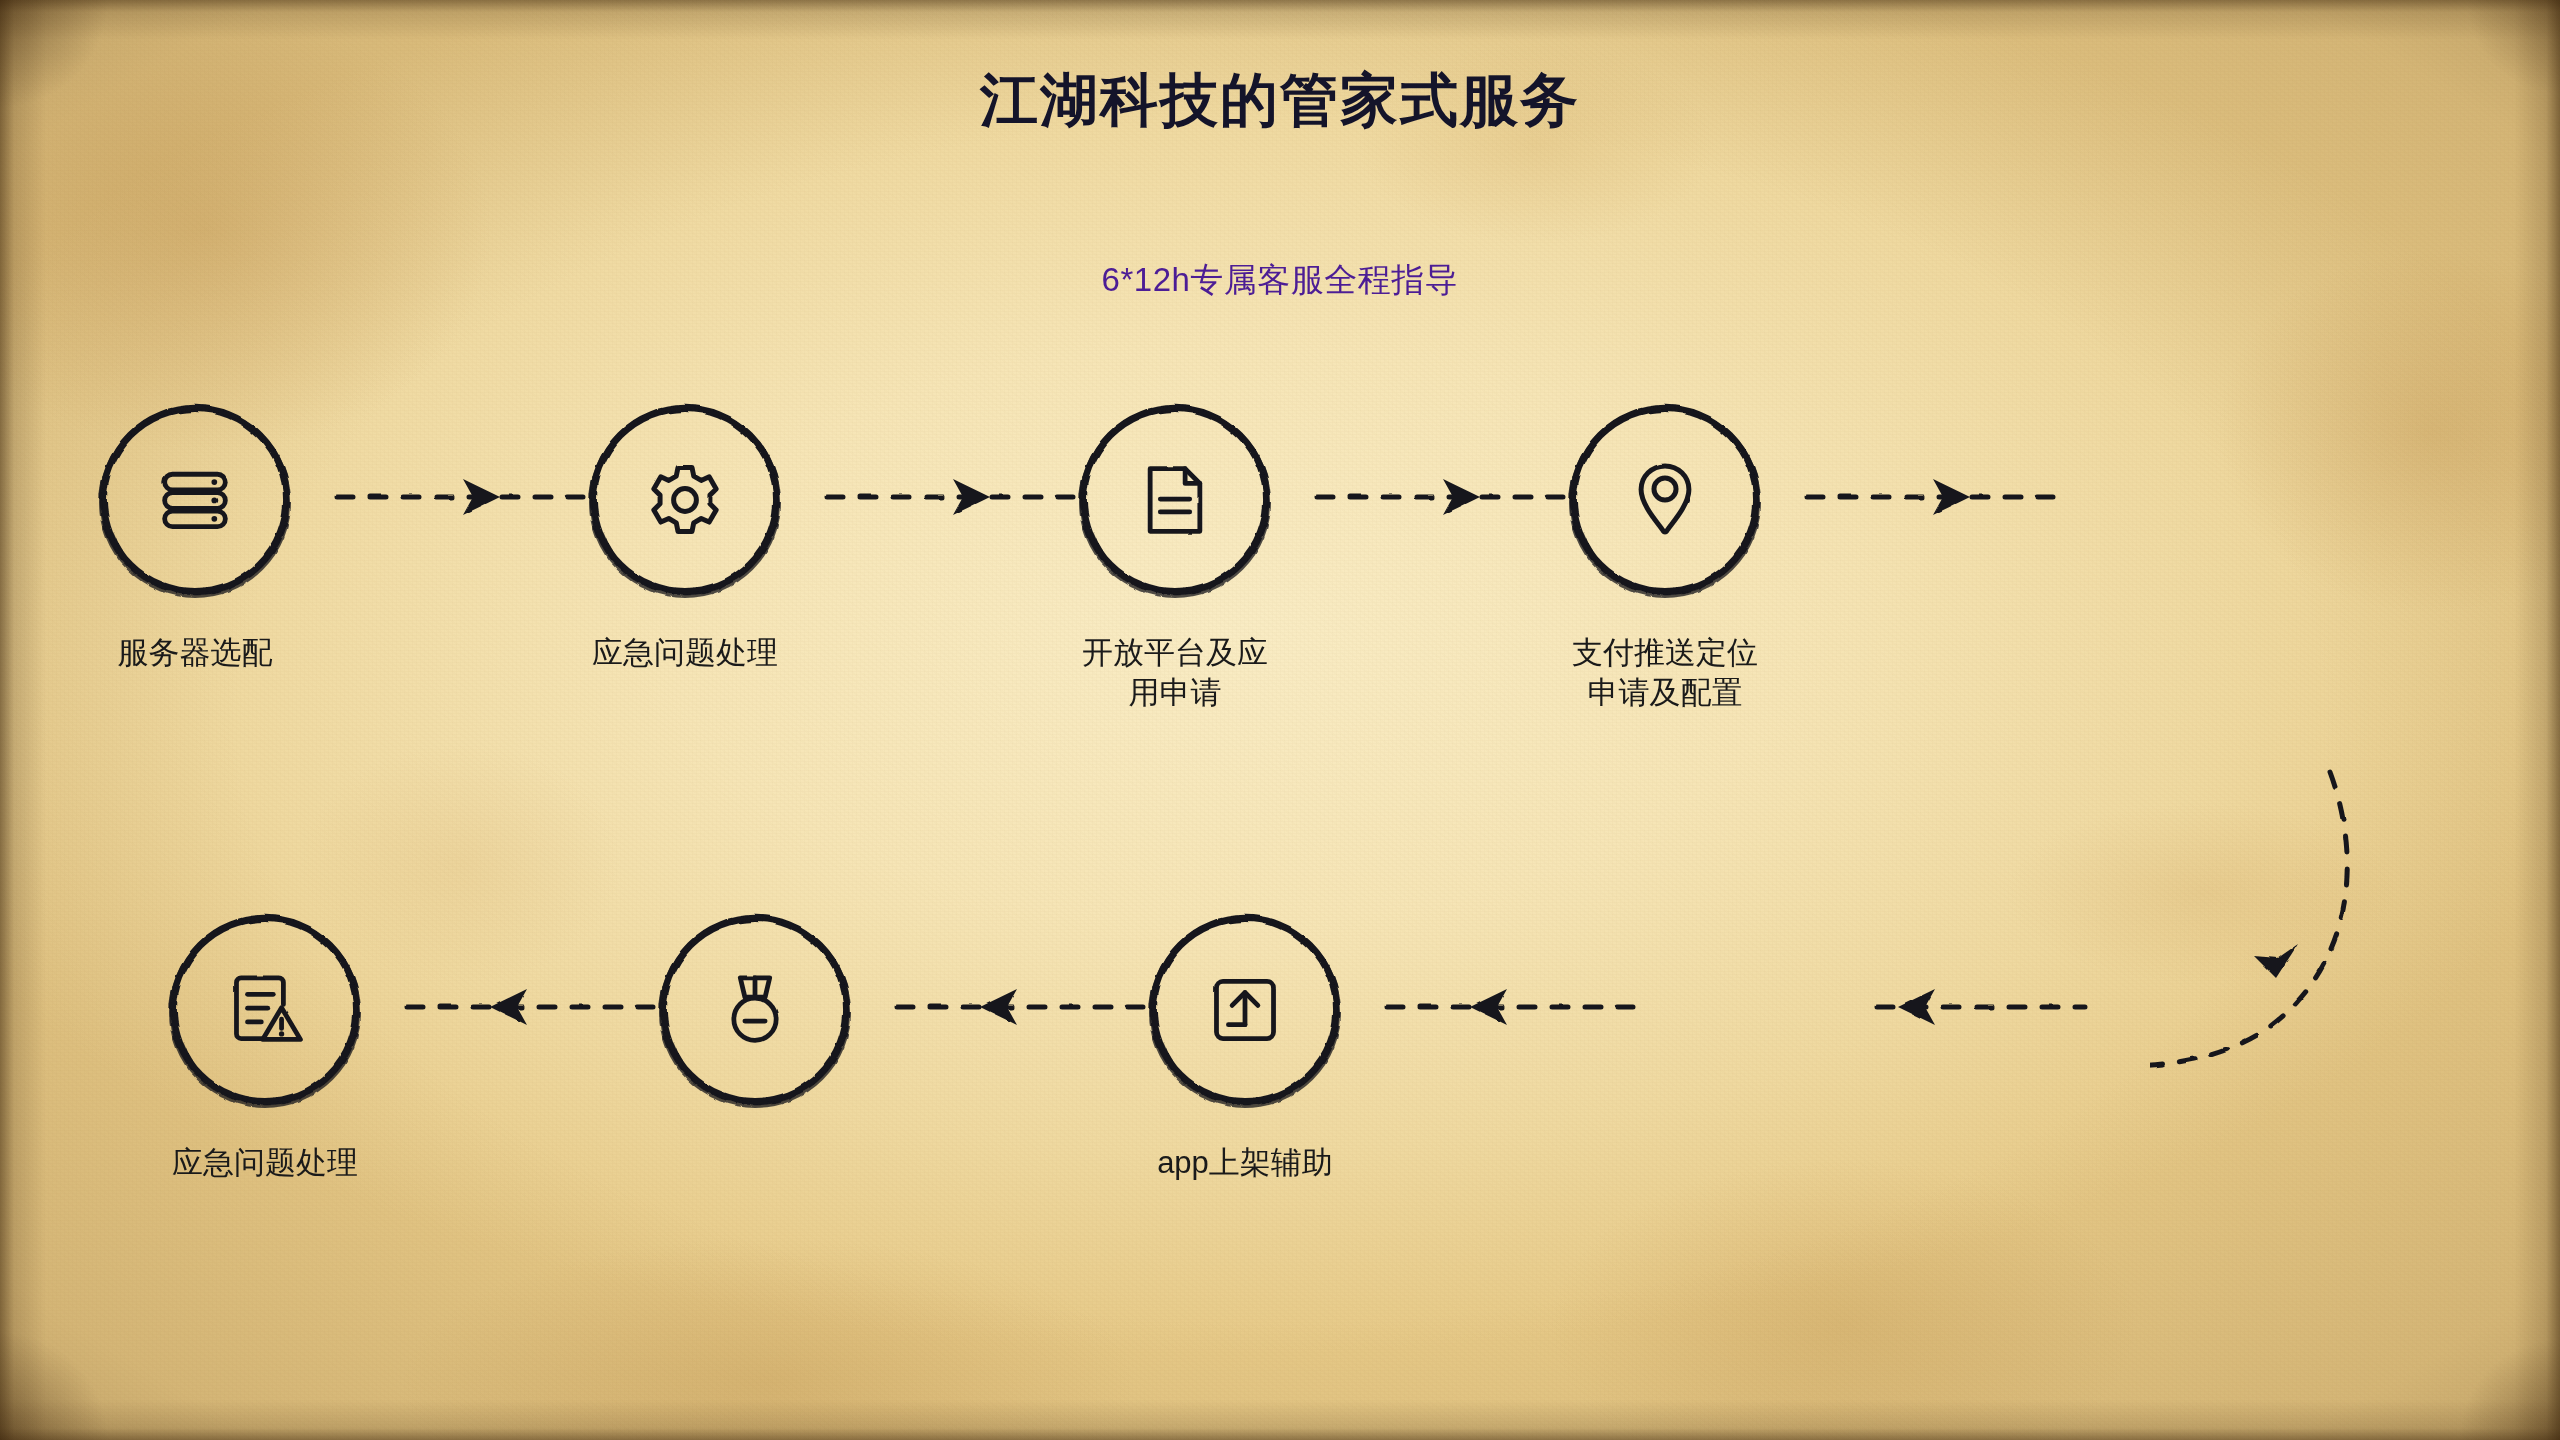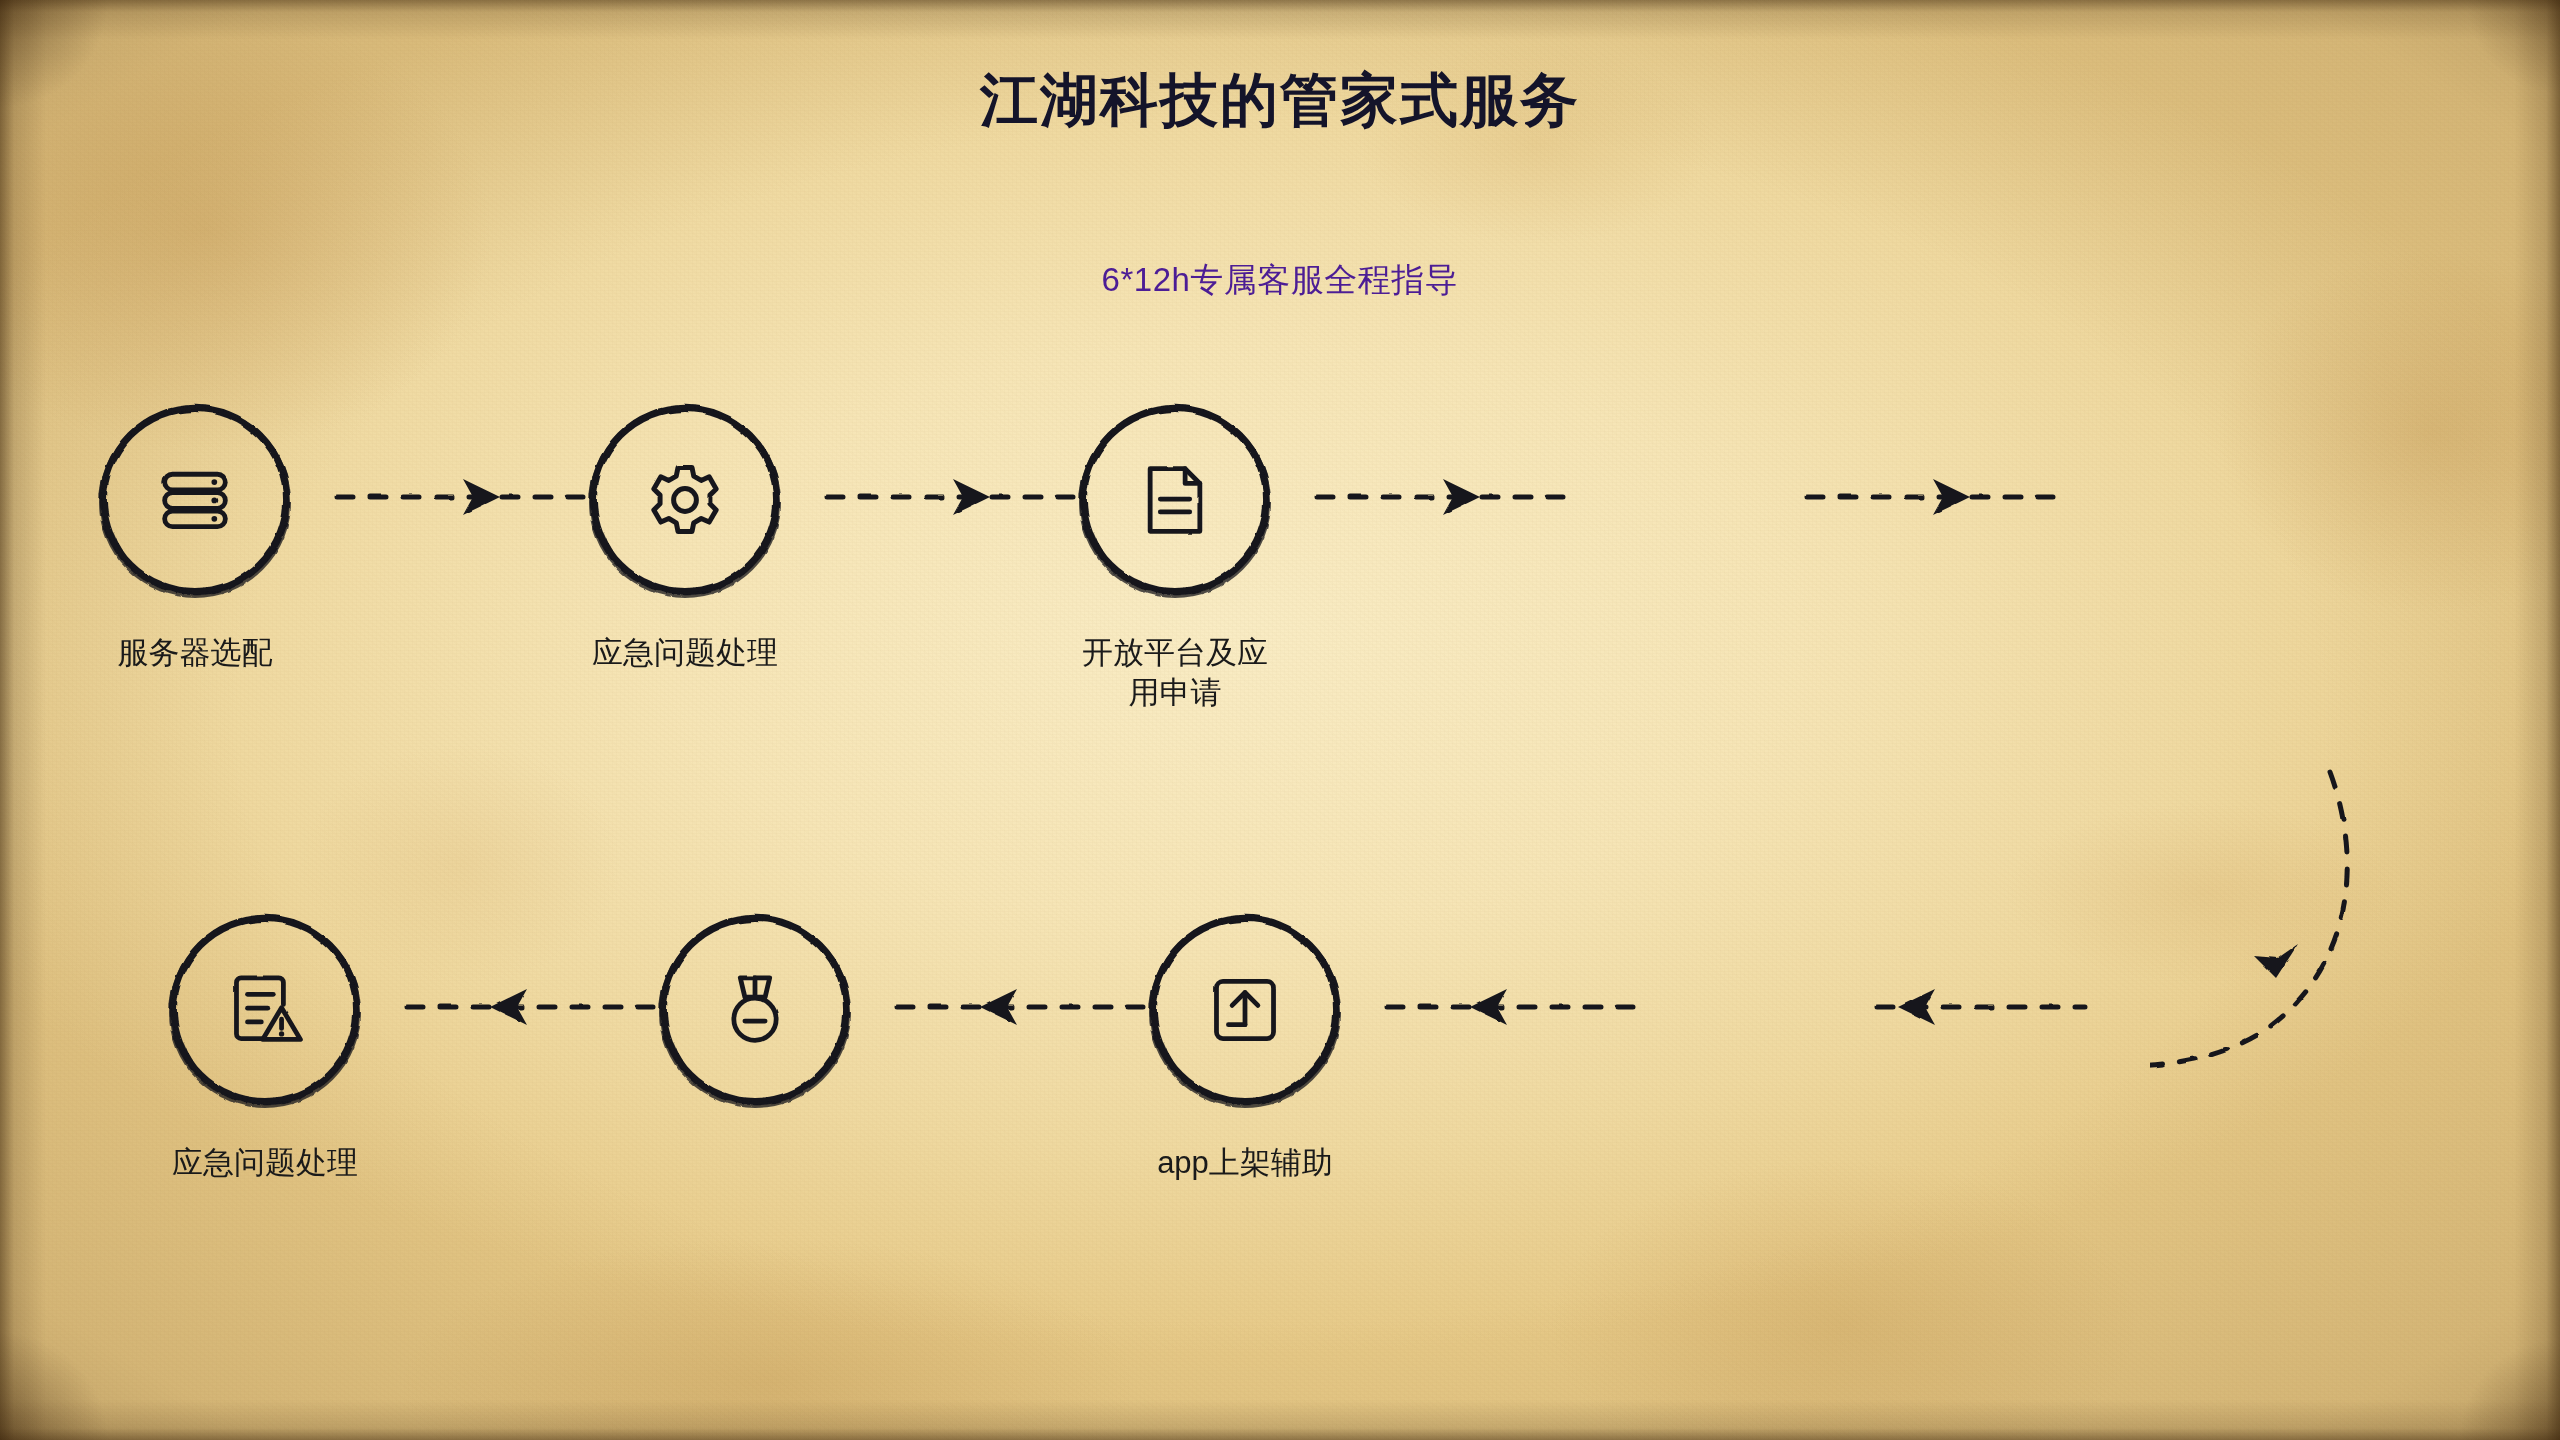--- a/index.html
+++ b/index.html
@@ -297,20 +297,34 @@
 
     <div class="connector" style="left:1305px; top:72px; width:270px;">
       <svg width="270" height="60" viewBox="0 0 270 60">
         <g filter="url(#rough2)">
           <path d="M12 30 H258" stroke="#17171d" stroke-width="5" stroke-linecap="round" fill="none" stroke-dasharray="16 17"></path>
           <path d="M138 12 L175 30 L138 48 L148 30 Z" fill="#17171d"></path>
         </g>
       </svg>
     </div>
 
+    <div class="node" style="left:1535px; top:0;">
+      <div class="circle-wrap">
+        <svg width="210" height="210" viewBox="0 0 220 220">
+            <use href="#ic-ring"></use>
+          </svg>
+        <svg width="92" height="92" viewBox="0 0 100 100" style="left:59px;top:59px">
+            <g filter="url(#roughSoft)">
+              <use href="#ic-pin"></use>
+            </g>
+          </svg>
+      </div>
+      <div class="node-label">支付推送定位
+申请及配置</div>
+    </div>
 
     <div class="connector" style="left:1795px; top:72px; width:270px;">
       <svg width="270" height="60" viewBox="0 0 270 60">
         <g filter="url(#rough2)">
           <path d="M12 30 H258" stroke="#17171d" stroke-width="5" stroke-linecap="round" fill="none" stroke-dasharray="16 17"></path>
           <path d="M138 12 L175 30 L138 48 L148 30 Z" fill="#17171d"></path>
         </g>
       </svg>
     </div>
 

